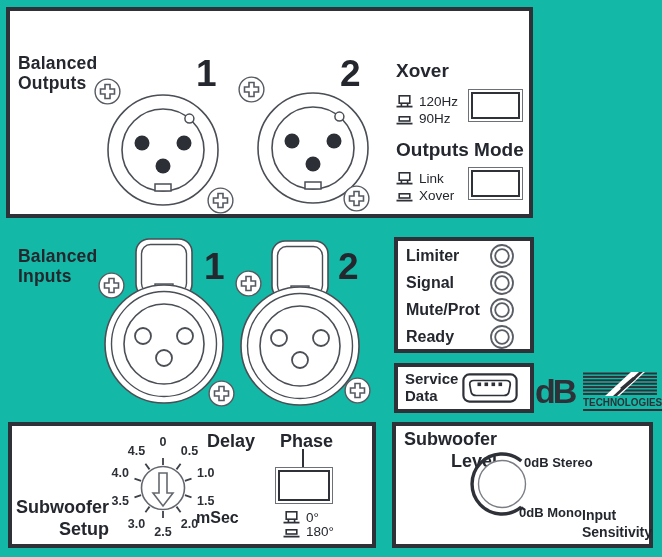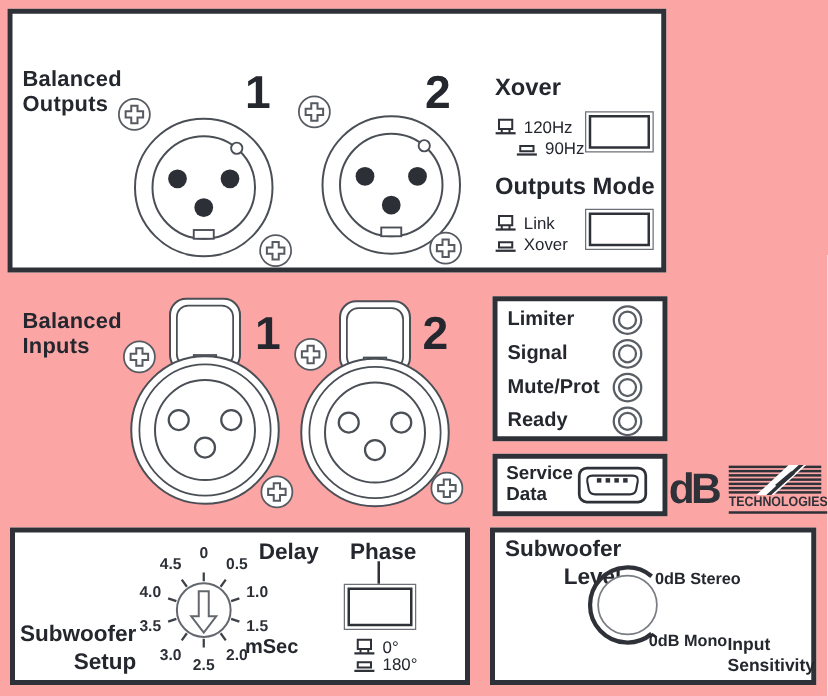--- a/index.html
+++ b/index.html
@@ -3,21 +3,21 @@
 <meta charset="utf-8">
 <style>
   :root{
     --line:#2e3138;
     --thin:#55595f;
     --faint:#6d7177;
     --text:#24272e;
   }
   html,body{margin:0;padding:0;background:#fff;}
   #canvas{
-    position:relative;width:662px;height:557px;background:#fca5a5;overflow:hidden;
+    position:relative;width:662px;height:557px;background:#14b8a6;overflow:hidden;
     font-family:"Liberation Sans",sans-serif;color:var(--text);
   }
   .abs{position:absolute;}
   .box{position:absolute;border:4px solid var(--line);background:#fff;box-sizing:border-box;}
   .sec-title{font-weight:bold;font-size:17.5px;line-height:20px;letter-spacing:0.2px;white-space:pre;}
   .big-num{font-weight:bold;font-size:37px;line-height:34px;}
   .grp-title{font-weight:bold;font-size:19px;line-height:20px;white-space:nowrap;}
   .opt-row{position:absolute;display:flex;align-items:center;gap:6px;height:15px;justify-content:flex-end;}
   .opt-row .lbl{font-size:13.5px;line-height:14px;white-space:nowrap;}
   .pushbtn{position:absolute;border:1.5px solid var(--faint);background:#fff;box-sizing:border-box;}
@@ -87,21 +87,21 @@
 
     <div class="abs grp-title" style="left:386px;top:50px;">Xover</div>
     <div class="opt-row" style="left:386px;top:83px;">
       <svg width="17" height="13" viewBox="0 0 17 13">
         <rect x="3.2" y="0.8" width="10.6" height="7.4" fill="#fff" stroke="#2e3138" stroke-width="1.6"></rect>
         <path d="M5.4,8.2 v3 M11.6,8.2 v3" stroke="#2e3138" stroke-width="1.6"></path>
         <line x1="0.5" y1="11.6" x2="16.5" y2="11.6" stroke="#2e3138" stroke-width="1.8"></line>
       </svg>
       <span class="lbl">120Hz</span>
     </div>
-    <div class="opt-row" style="left:403px;top:100px;">
+    <div class="opt-row" style="left:386px;top:100px;">
       <svg width="17" height="13" viewBox="0 0 17 13">
         <rect x="3.2" y="4.8" width="10.6" height="4.2" fill="#fff" stroke="#2e3138" stroke-width="1.6"></rect>
         <line x1="0.5" y1="11.6" x2="16.5" y2="11.6" stroke="#2e3138" stroke-width="1.8"></line>
       </svg>
       <span class="lbl">90Hz</span>
     </div>
     <div class="pushbtn" style="left:458px;top:78px;width:55px;height:33px;">
         <div class="inner"></div>
       </div>
 

